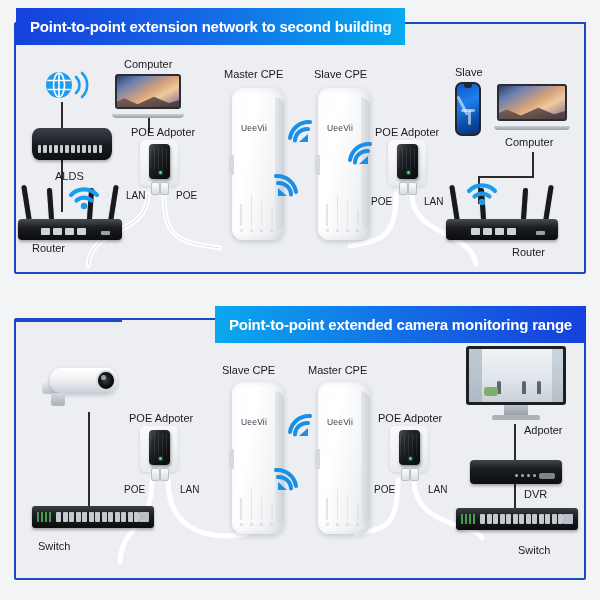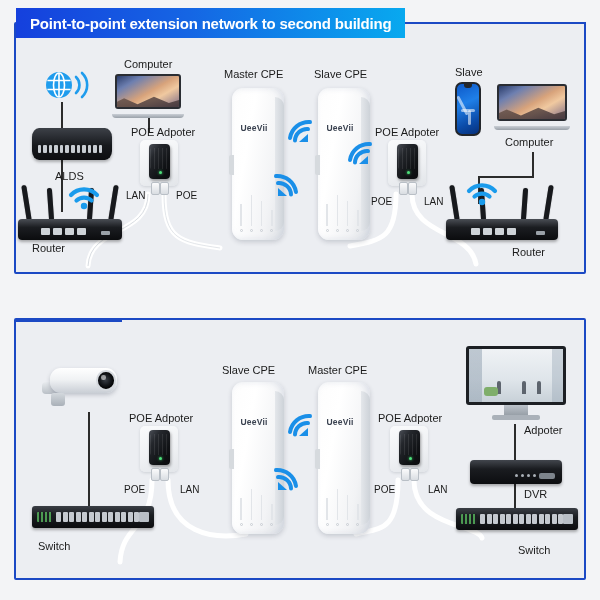--- a/index.html
+++ b/index.html
@@ -17,21 +17,21 @@
     background: #eceef2;
     border: 2px solid #1b49c4;
     border-radius: 2px;
   }
   #panel-top    { left: 14px; top: 22px;  width: 572px; height: 252px; }
   #panel-bottom { left: 14px; top: 318px; width: 572px; height: 262px; }
 
   
   .banner {
     position: absolute;
-    height: 30px;
+    height: 37px;
     display: flex; align-items: center;
     padding: 4px 14px;
     color: #ffffff;
     font-weight: bold;
     font-size: 15px;
     letter-spacing: -0.2px;
     white-space: nowrap;
     z-index: 12;
   }
   #banner-top {
@@ -128,21 +128,21 @@
     border-radius: 0 11px 11px 0;
   }
   .cpe .tab {
     position: absolute; left: -3px; top: 44%;
     width: 5px; height: 13%;
     background: #d6dade; border-radius: 2px 0 0 2px;
   }
   .cpe .brand {
     position: absolute; left: 0; right: 8px; top: 23%;
     text-align: center;
-    font-size: 8.5px; font-weight: bold; color: #3a4250;
+    font-size: 8.5px; font-weight: normal; color: #3a4250;
     letter-spacing: 0.2px;
     font-family: "Liberation Sans", sans-serif;
   }
   .cpe .leds {
     position: absolute; left: 16%; right: 22%; bottom: 9%;
     display: flex; justify-content: space-between; align-items: flex-end;
     height: 24%;
   }
   .cpe .leds span { display: block; width: 1.5px; background: #e2e5e9; }
   .cpe .dots {
@@ -553,20 +553,21 @@
           <i></i>
           <i></i>
         </div>
       <div class="led"></div>
     </div>
   </div>
   <span class="lbl" style="left:512px; top:246px;">Router</span>
 
   <div class="banner-stem" id="stem-bottom"></div>
   <div class="panel" id="panel-bottom"></div>
+  <div class="banner" id="banner-bottom">Point-to-point extended camera monitoring range</div>
 
   <div class="camera" style="left:40px; top:364px; width:82px; height:46px;">
     <div class="arm"></div>
     <div class="barrel">
         <div class="lens"></div>
       </div>
     <div class="mount"></div>
   </div>
   <div class="wire v" style="left:88px; top:412px; height:96px;"></div>
 

